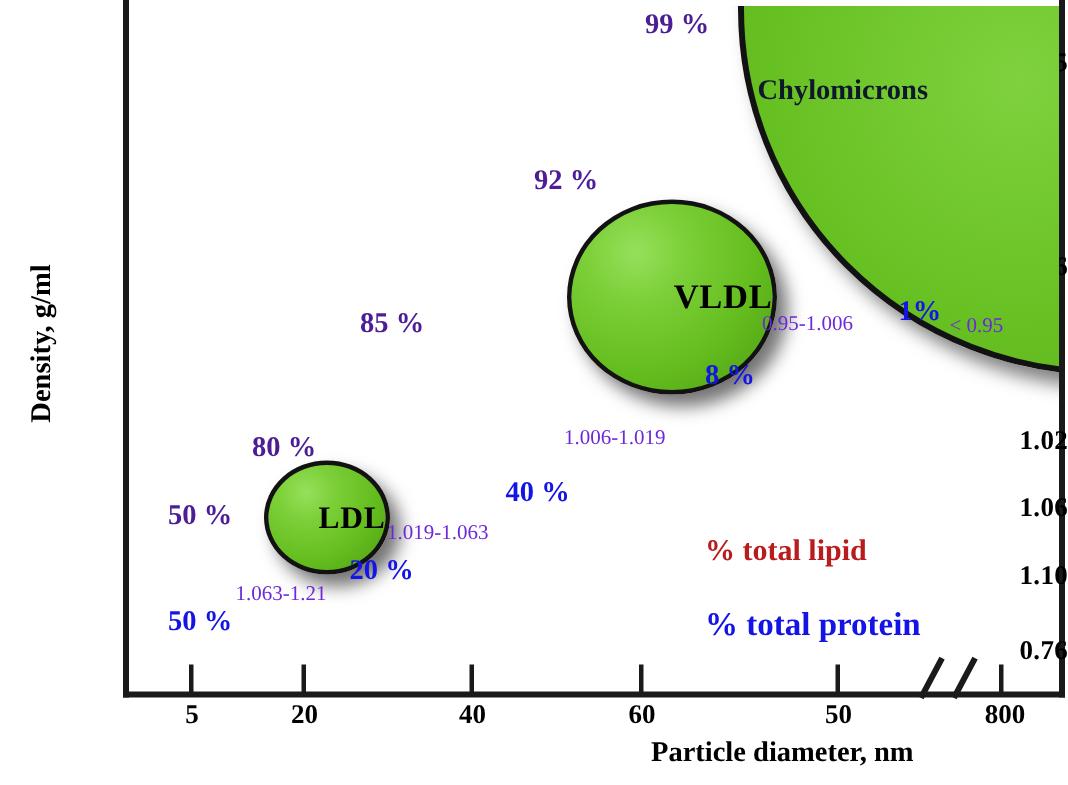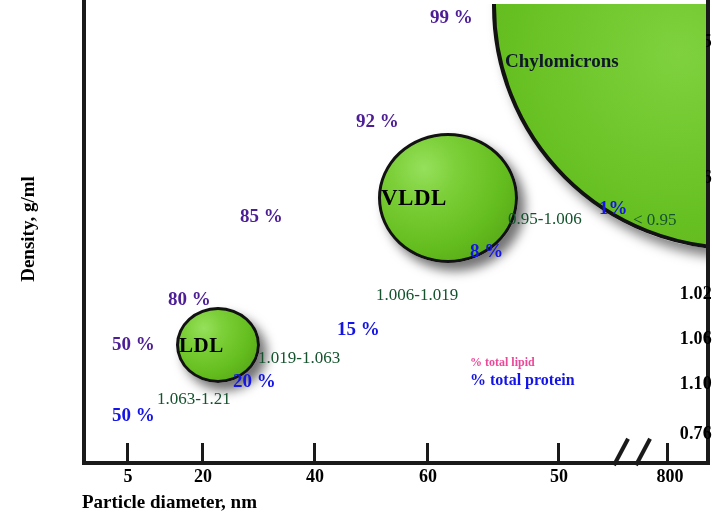--- a/index.html
+++ b/index.html
@@ -17,60 +17,60 @@
 
   .ytick-label{position:absolute;right:0;width:66px;text-align:right;
                font-size:18px;font-weight:bold;letter-spacing:.2px;}
   .xtick{position:absolute;top:443px;width:3px;height:20px;background:#1a1a1a;}
   .xtick-label{position:absolute;top:466px;font-size:18px;font-weight:bold;
                text-align:center;transform:translateX(-50%);}
 
   #y-axis-title{position:absolute;left:-52px;top:218px;width:160px;
       text-align:center;font-size:19px;font-weight:bold;
       transform:rotate(-90deg);transform-origin:50% 50%;white-space:nowrap;}
-  #x-axis-title{position:absolute;left:82px;top:491px;width:540px;
-      text-align:left;font-size:19px;font-weight:bold;}
+  #x-axis-title{position:absolute;left:69px;top:491px;width:540px;
+      text-align:right;font-size:19px;font-weight:bold;}
 
   
   .brk{position:absolute;width:4px;height:30px;background:#1a1a1a;
        transform:rotate(28deg);}
 
   
   .bubble{position:absolute;border-radius:50%;
       background:
         radial-gradient(circle at 32% 26%, #96e05c 0%, #7ccf38 26%, #64bd1e 62%, #4f9c14 100%);
       border:3px solid #121212;
       box-shadow:7px 8px 11px rgba(0,0,0,.55);
-      display:flex;align-items:center;justify-content:flex-start;}
+      display:flex;align-items:center;justify-content:flex-end;}
   .bubble-label{font-size:23px;font-weight:bold;color:#000;
       letter-spacing:.5px;white-space:nowrap;pointer-events:none;}
 
   
   #chylo-clip{position:absolute;left:86px;top:4px;width:620px;height:457px;
       overflow:hidden;}
   #chylo{position:absolute;left:406px;top:-242px;width:480px;height:480px;
       border-radius:50%;
       background:
         radial-gradient(circle at 38% 60%, #7fd23e 0%, #67c022 40%, #4f9c14 100%);
       border:4px solid #121212;
       box-shadow:8px 9px 12px rgba(0,0,0,.5);}
   #chylo-label{position:absolute;left:505px;top:50px;font-size:19px;
       font-weight:bold;color:#0f172a;white-space:nowrap;}
 
   
   .lipid-pct{position:absolute;color:#4c1d95;font-size:19px;font-weight:bold;
       white-space:nowrap;}
   .protein-pct{position:absolute;color:#1414e6;font-size:19px;font-weight:bold;
       white-space:nowrap;}
-  .dens-range{position:absolute;color:#14532d;font-size:17px;white-space:nowrap;}
+  .dens-range{position:absolute;color:#6d28d9;font-size:14px;white-space:nowrap;}
 
   
   #legend{position:absolute;left:470px;top:355px;line-height:1.22;}
-  #legend .lg-lipid{color:#ec4899;font-size:12px;font-weight:bold;white-space:nowrap;}
-  #legend .lg-prot{color:#1414e6;font-size:16px;font-weight:bold;white-space:nowrap;}
+  #legend .lg-lipid{color:#b91c1c;font-size:20px;font-weight:bold;white-space:nowrap;}
+  #legend .lg-prot{color:#1414e6;font-size:22px;font-weight:bold;white-space:nowrap;margin-top:24px;}
 </style>
 </head>
 <body>
 
 <div id="stage">
 
   <div class="axis-line" id="y-axis"></div>
   <div class="axis-line" id="x-axis"></div>
   <div class="axis-line" id="frame-right"></div>
 
@@ -111,21 +111,21 @@
   <div class="dens-range" style="left:633px;top:210px">&lt; 0.95</div>
 
   <div class="bubble" style="left:378px;top:133px;width:134px;height:124px">
     <span class="bubble-label">VLDL</span>
   </div>
   <div class="lipid-pct" style="left:356px;top:110px">92 %</div>
   <div class="protein-pct" style="left:470px;top:240px">8 %</div>
   <div class="dens-range" style="left:508px;top:209px">0.95-1.006</div>
 
   <div class="lipid-pct" style="left:240px;top:205px">85 %</div>
-  <div class="protein-pct" style="left:337px;top:318px">15 %</div>
+  <div class="protein-pct" style="left:337px;top:318px">40 %</div>
   <div class="dens-range" style="left:376px;top:285px">1.006-1.019</div>
 
   <div class="bubble" style="left:176px;top:307px;width:78px;height:70px">
     <span class="bubble-label" style="font-size:21px">LDL</span>
   </div>
   <div class="lipid-pct" style="left:168px;top:288px">80 %</div>
   <div class="protein-pct" style="left:233px;top:370px">20 %</div>
   <div class="dens-range" style="left:258px;top:348px">1.019-1.063</div>
 
   <div class="lipid-pct" style="left:112px;top:333px">50 %</div>

